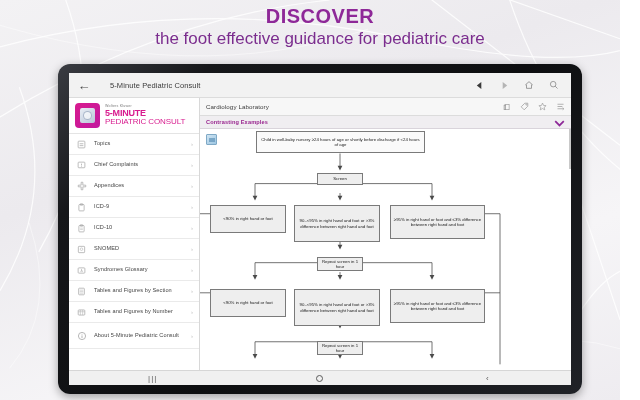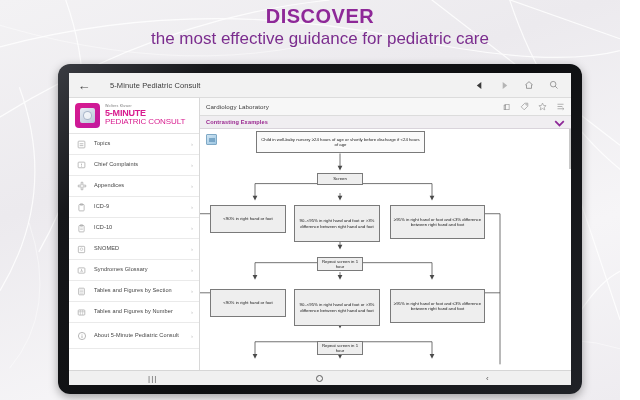--- a/index.html
+++ b/index.html
@@ -205,21 +205,21 @@
     </g>
     <g stroke="#ffffff" stroke-width="0.8" fill="none" opacity="0.6">
       <path d="M -20 20 Q 200 90 380 30"></path>
       <path d="M 470 400 Q 540 330 640 360"></path>
       <path d="M 10 380 Q 60 320 30 230"></path>
     </g>
   </svg>
 
   <div class="headline">
     <div class="l1">DISCOVER</div>
-    <div class="l2">the most effective guidance for pediatric care</div>
+    <div class="l2">the foot effective guidance for pediatric care</div>
   </div>
 
   <div class="tablet">
     <div class="tablet-inner">
 
       <div class="appbar">
         <div class="back-arrow">←</div>
         <div class="appbar-title">5-Minute Pediatric Consult</div>
         <div class="appbar-icons">
           <div class="ai">

